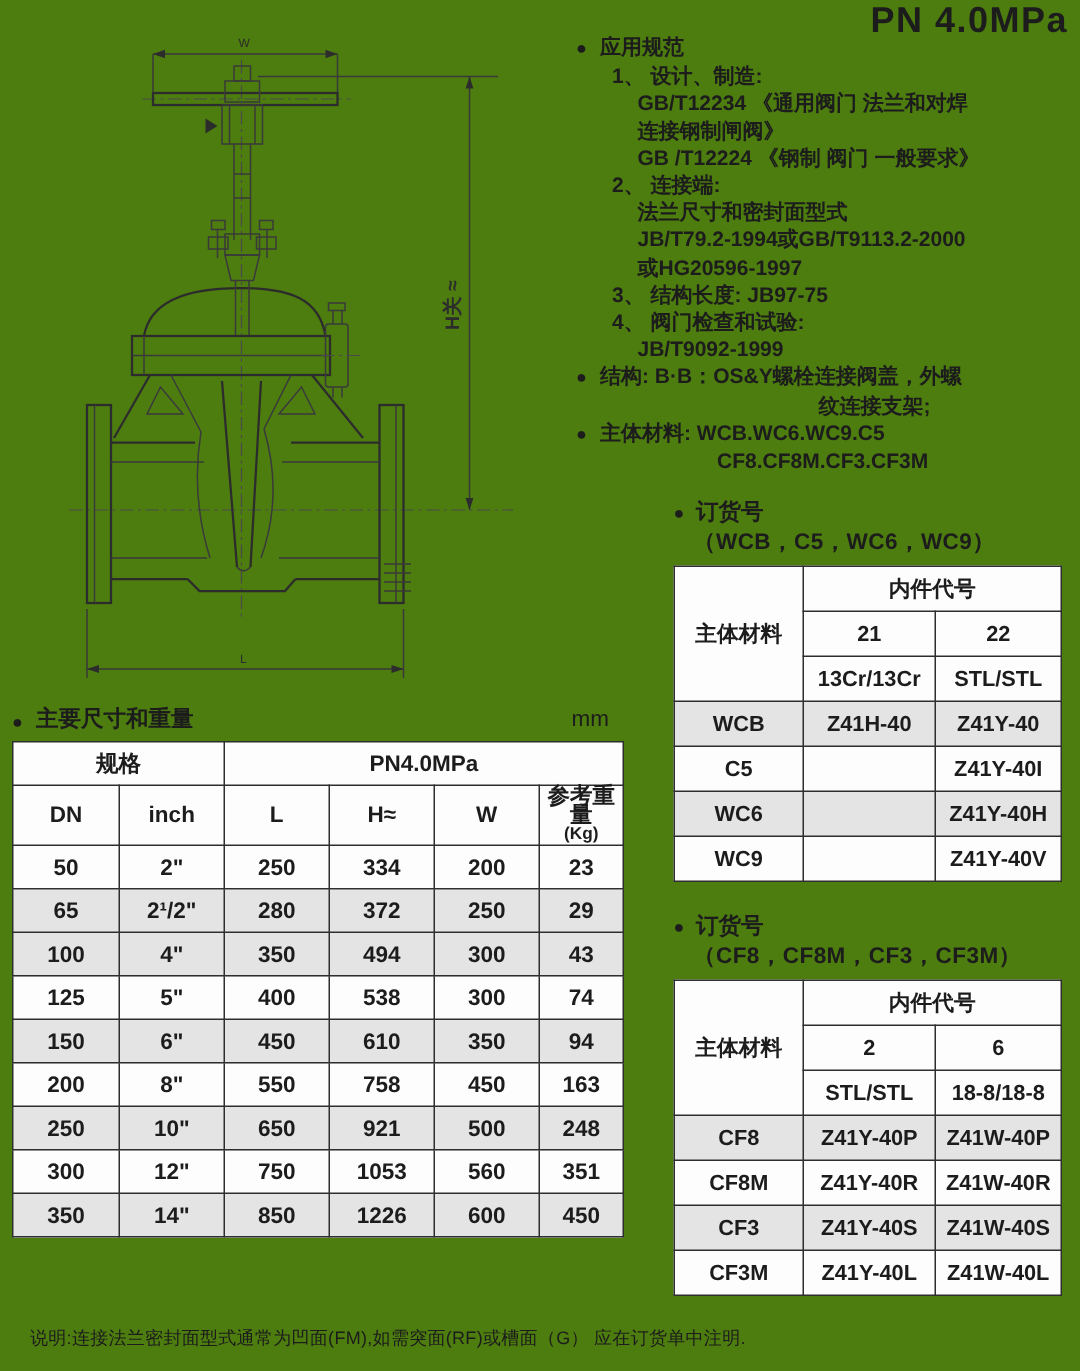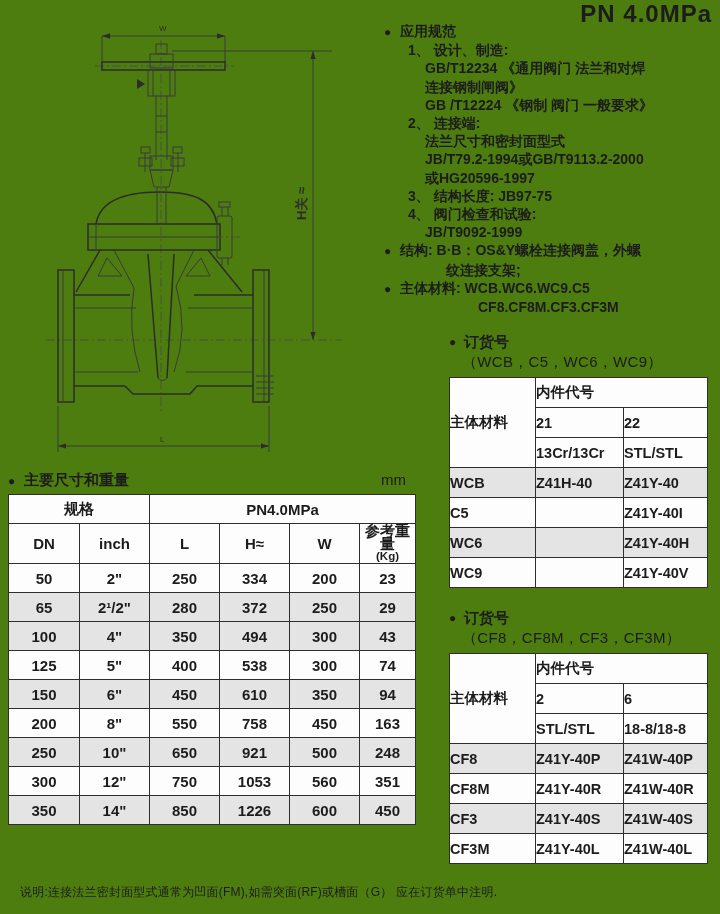--- a/index.html
+++ b/index.html
@@ -22,33 +22,33 @@
   .fillb{ fill:#2c2c2c; stroke:none; }
   .dimtxt{ font-family:"Liberation Sans",sans-serif; fill:#2c2c2c; }
   
   .specs{ position:absolute; left:383px; top:22px; width:337px;
           font-size:14px; font-weight:700; }
   .spec-line{ line-height:18.2px; white-space:nowrap; display:flex; }
   .spec-line .bullet{ width:16px; flex:none; font-size:12px; padding-top:1px; }
   .i0{ padding-left:1px; }
   .i1{ padding-left:25px; }
   .i2{ padding-left:42px;text-align:center; }
-  .i3{ padding-left:63px; }
+  .i3{ padding-left:63px;justify-content:center; }
   .i4{ padding-left:95px; }
   
   .order-section{ position:absolute; width:264px; }
   #order1{ left:449px; top:332px; }
   #order2{ left:449px; top:608px; }
   .sec-title{ display:flex; font-size:15px; font-weight:700; line-height:19px; }
   .sec-title .bullet{ width:15px; flex:none; font-size:12px; padding-top:1px; }
-  .sec-sub{ font-size:15px; font-weight:400; padding-left:13px; line-height:19px; letter-spacing:0.3px; }
+  .sec-sub{ font-size:15px; font-weight:700; padding-left:13px; line-height:19px; letter-spacing:0.3px; }
   table{ border-collapse:collapse; table-layout:fixed; background:#fdfdfd; }
   .order-table{ margin-top:6px; width:258px; }
   .order-table td{
-    border:1.6px solid #2e2e2e; vertical-align:middle;
+    border:1.6px solid #2e2e2e; text-align:center; vertical-align:middle;
     font-weight:700; font-size:14.5px; height:29px; padding:0;
   }
   tr.shade td{ background:#e4e4e4; }
   .main-section{ position:absolute; left:8px; top:470px; width:408px; }
   .main-title{ display:flex; font-size:15px; font-weight:700; line-height:20px; }
   .main-title .bullet{ width:16px; flex:none; font-size:12px; padding-top:1px; }
   .main-title .unit{ margin-left:auto; font-weight:400; font-size:15px; padding-right:10px; }
   .main-table{ margin-top:3px; width:407px; }
   .main-table td{
     border:1.6px solid #2e2e2e; text-align:center; vertical-align:middle;

